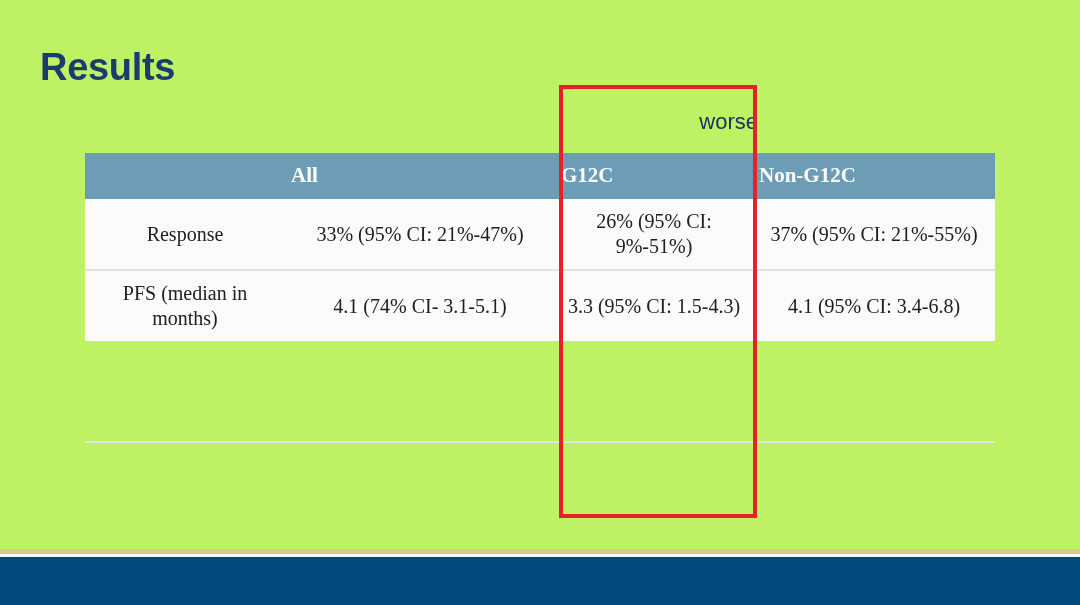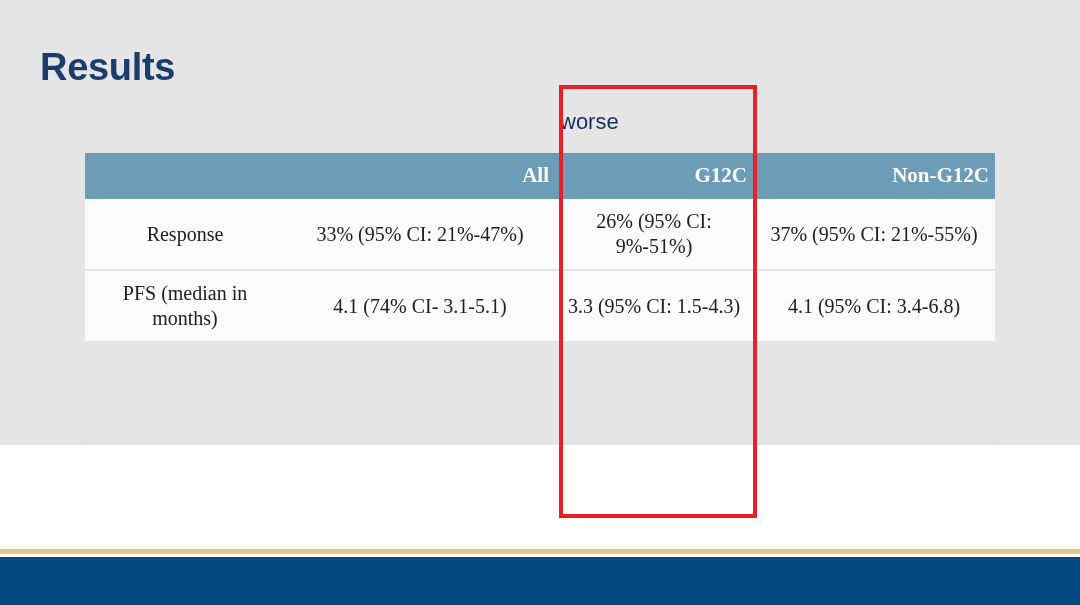--- a/index.html
+++ b/index.html
@@ -13,22 +13,22 @@
     background: #ffffff;
     font-family: "Liberation Sans", sans-serif;
     overflow: hidden;
     position: relative;
   }
 
   .slide {
     position: absolute;
     left: 0; top: 0;
     width: 1080px;
-    height: 445px;
-    background: #e5e5e5;
+    height: 605px;
+    background: #bef264;
   }
 
   
   .slide-title {
     position: absolute;
     left: 40px;
     top: 48px;
     font-family: "Liberation Sans", sans-serif;
     font-size: 38px;
     font-weight: bold;
@@ -36,21 +36,21 @@
     letter-spacing: -0.3px;
     line-height: 1;
   }
 
   
   .worse-label {
     position: absolute;
     left: 560px;
     top: 110px;
     width: 198px;
-    text-align: left;
+    text-align: right;
     font-family: "Liberation Sans", sans-serif;
     font-size: 22px;
     color: #17315c;
     line-height: 1.1;
   }
 
   
   .red-box {
     position: absolute;
     left: 559px;
@@ -82,21 +82,21 @@
   table.results col.c-all   { width: 270px; }
   table.results col.c-g12c  { width: 198px; }
   table.results col.c-non   { width: 242px; }
 
   table.results thead th {
     background: #6c9cb6;
     color: #ffffff;
     font-family: "Liberation Serif", serif;
     font-weight: bold;
     font-size: 21px;
-    text-align: right;
+    text-align: left;
     padding: 11px 6px 12px 6px;
     border: none;
     line-height: 1.1;
   }
   table.results thead th.blank-head {
     background: #6c9cb6;
   }
 
   table.results tbody td {
     font-family: "Liberation Serif", serif;

